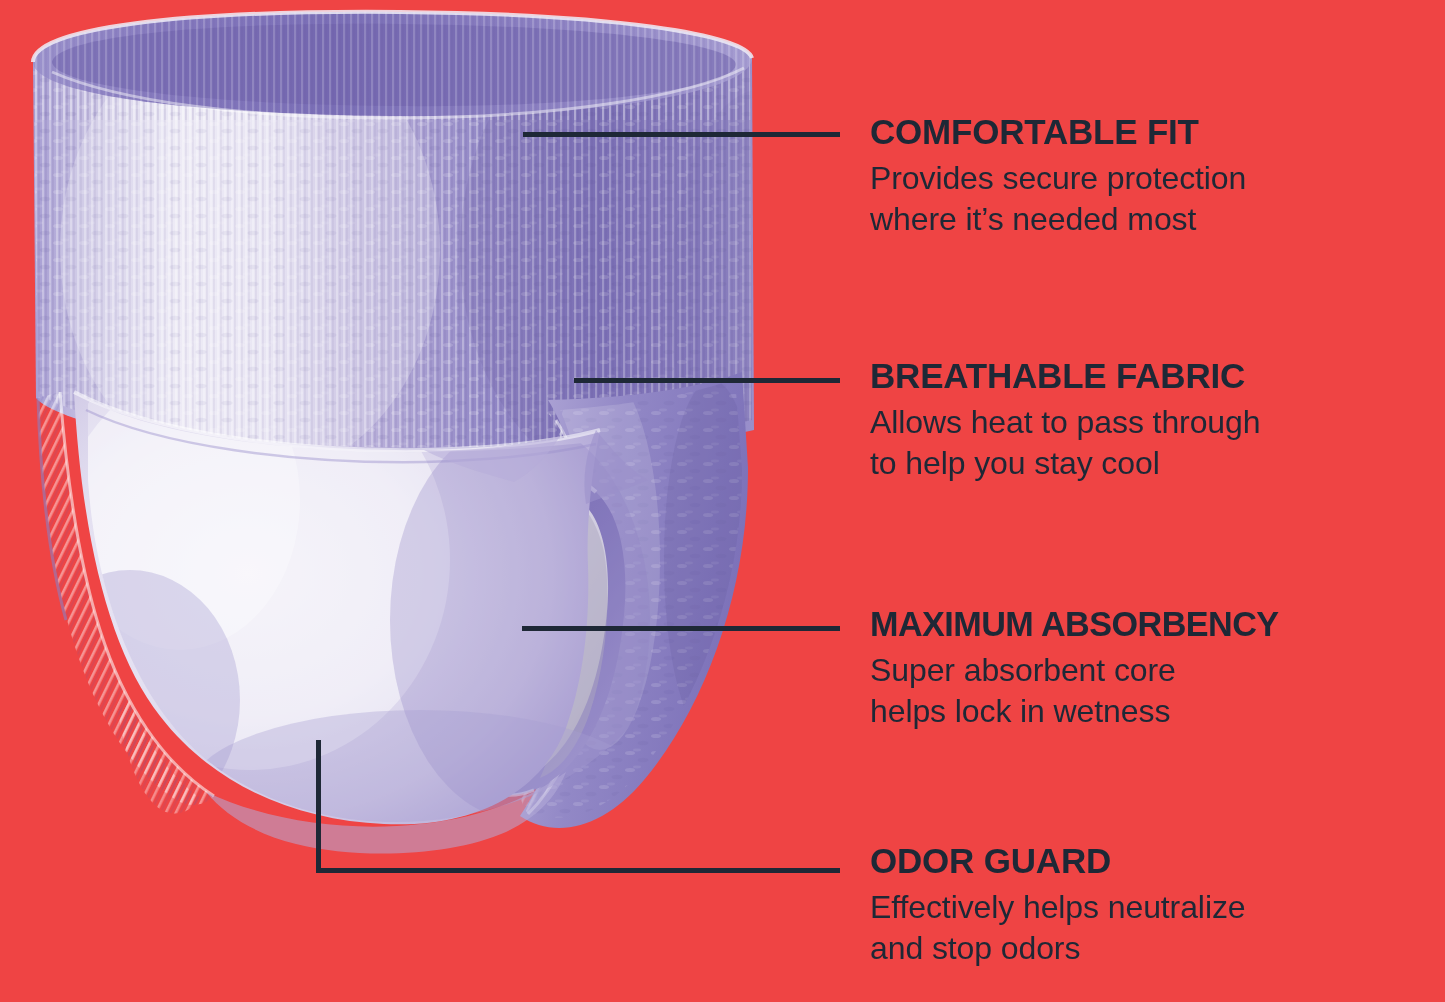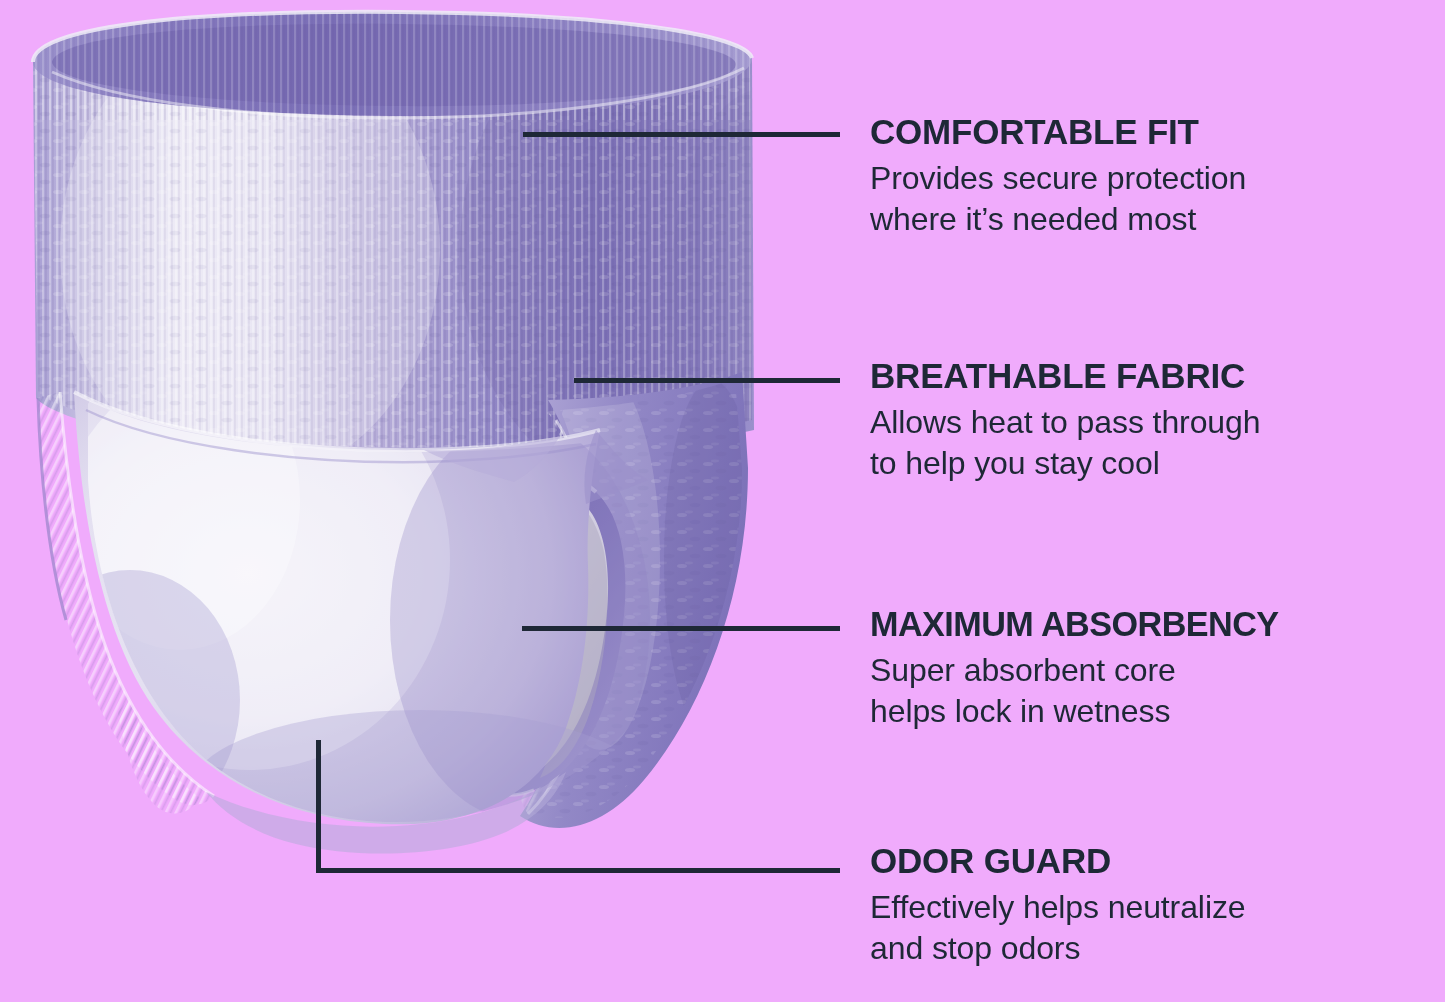--- a/index.html
+++ b/index.html
@@ -3,21 +3,21 @@
 <meta charset="utf-8">
 <style>
   html,body{margin:0;padding:0;}
   body{
     width:1445px;height:1002px;
     background:#ffffff;
     font-family:"Liberation Sans", sans-serif;
     overflow:hidden;
     position:relative;
   }
-  #stage{position:relative;width:1445px;height:1002px;background:#f0abfc;overflow:hidden;}
+  #stage{position:relative;width:1445px;height:1002px;background:#ef4444;overflow:hidden;}
 
   
   #product-photo{
     position:absolute;left:0;top:0;width:870px;height:1002px;
   }
   #product-photo svg{display:block;width:870px;height:1002px;}
 
   
   .leader{position:absolute;background:#1e2836;}
   .leader-h{height:5px;border-radius:0;}

